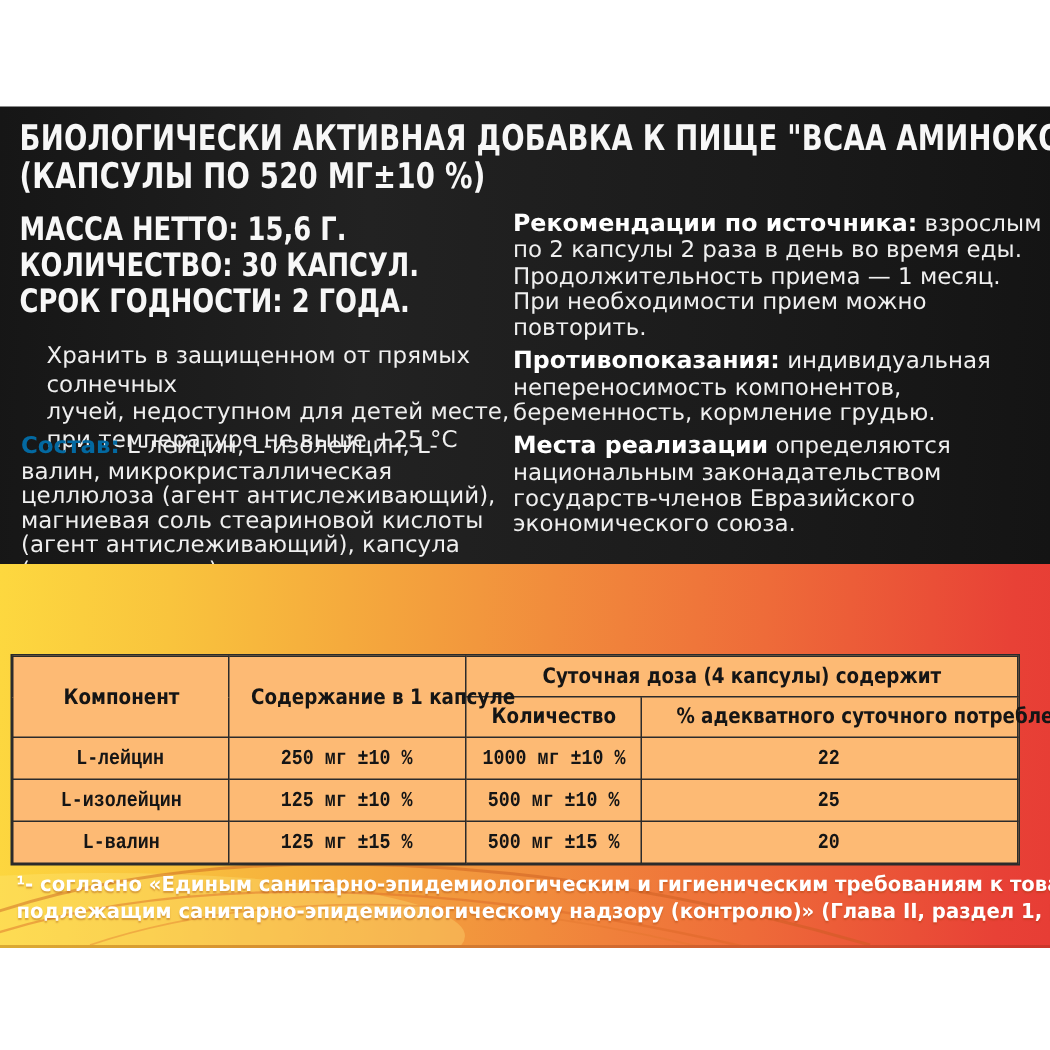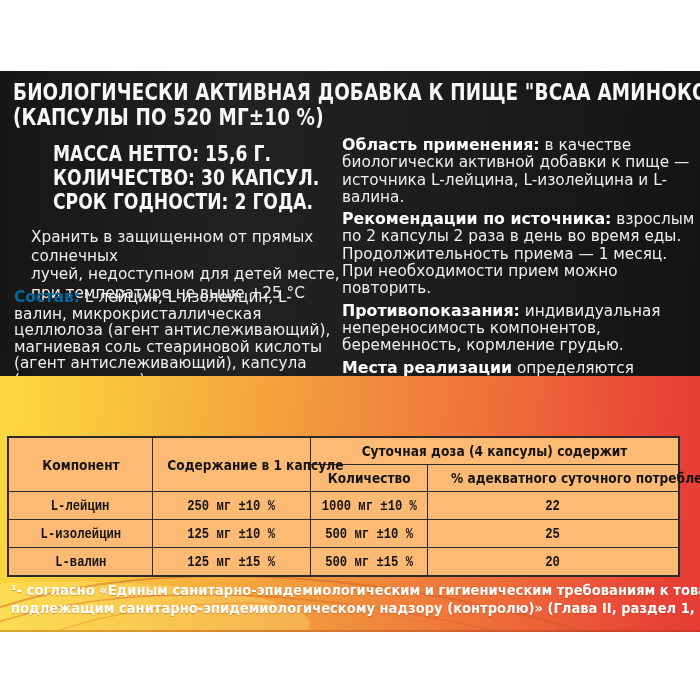--- a/index.html
+++ b/index.html
@@ -10,21 +10,21 @@
   
   .black-panel{
     position:absolute; left:0; top:71px; width:700px; height:305px;
     background:linear-gradient(92deg,#161616 0%,#222222 35%,#1b1b1b 70%,#141414 100%);
   }
   .title{position:absolute; left:13px; top:80px; color:#f7f7f7;}
   .tline{
     font-weight:bold; font-size:23.5px; line-height:25px; white-space:nowrap;
     transform:scaleX(0.78); transform-origin:0 0; letter-spacing:0.2px;
   }
-  .facts{position:absolute; left:13px; top:142px; color:#f7f7f7;margin-left:40px;}
+  .facts{position:absolute; left:13px; top:142px; color:#f7f7f7;}
   .fact{
     font-weight:bold; font-size:21.5px; line-height:24px; white-space:nowrap;
     transform:scaleX(0.8); transform-origin:0 0;
   }
   .storage{
     position:absolute; left:31px; top:228px; margin:0; width:330px;
     color:#efefef; font-size:15.3px; line-height:18.6px; white-space:pre-line;
   }
   .composition{
     position:absolute; left:14px; top:289px; margin:0; width:318px;
@@ -85,21 +85,20 @@
     <div class="fact">СРОК ГОДНОСТИ: 2 ГОДА.</div>
   </div>
 
   <p class="storage">Хранить в защищенном от прямых солнечных
 лучей, недоступном для детей месте,
 при температуре не выше +25 °С</p>
 
   <p class="composition"><b>Состав:</b><span> L-лейцин, L-изолейцин, L-валин, микрокристаллическая целлюлоза (агент антислеживающий), магниевая соль стеариновой кислоты (агент антислеживающий), капсула (желатин, вода).</span></p>
 
   <div class="right-col">
-    <p><b>Область применения:</b><span> в качестве биологически активной добавки к пище — источника L-лейцина, L-изолейцина и L-валина.</span></p>
     <p class="gap"><b>Рекомендации по источника:</b><span> взрослым по 2 капсулы 2 раза в день во время еды. Продолжительность приема — 1 месяц. При необходимости прием можно повторить.</span></p>
     <p class="gap"><b>Противопоказания:</b><span> индивидуальная непереносимость компонентов, беременность, кормление грудью.</span></p>
     <p class="gap"><b>Места реализации</b><span> определяются национальным законадательством государств-членов Евразийского экономического союза.</span></p>
   </div>
 
   <div class="orange-panel">
     <svg class="swirls" viewBox="0 0 700 254" xmlns="http://www.w3.org/2000/svg">
       <ellipse cx="70" cy="248" rx="240" ry="42" fill="rgba(255,235,130,0.30)"></ellipse>
       <path d="M -20 238 C 150 176, 380 196, 580 254" fill="none" stroke="#c85a20" stroke-width="2" opacity="0.45"></path>
       <path d="M -20 252 C 120 202, 310 212, 500 256" fill="none" stroke="#d96626" stroke-width="1.6" opacity="0.45"></path>

